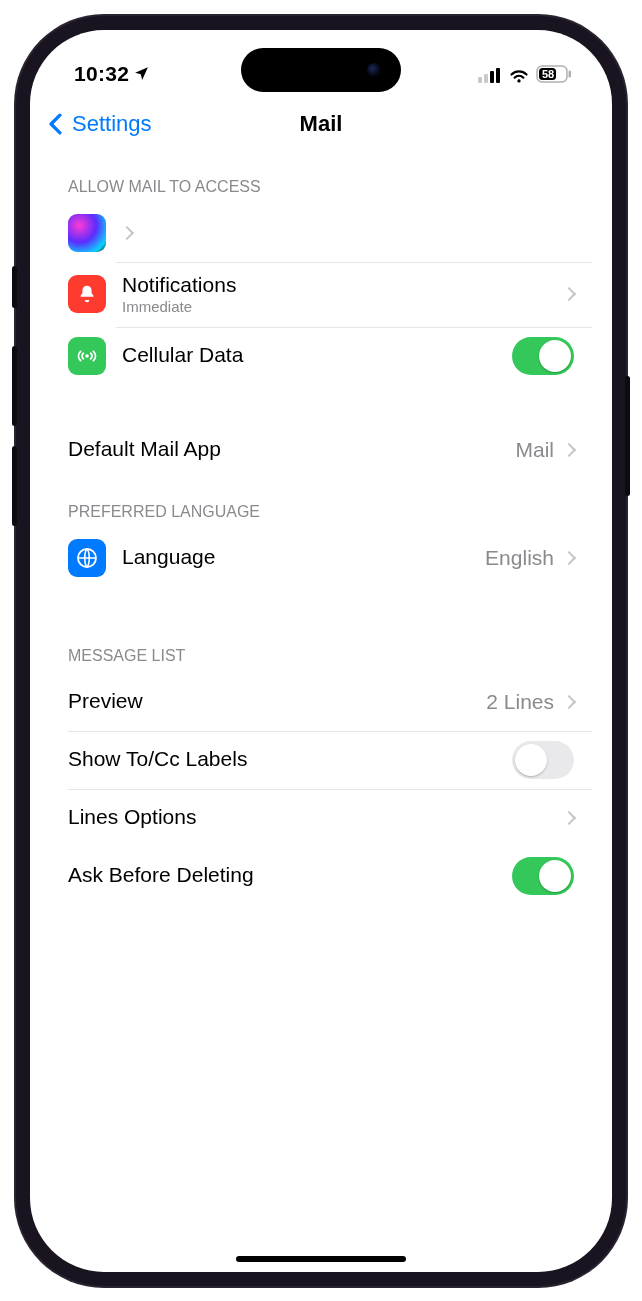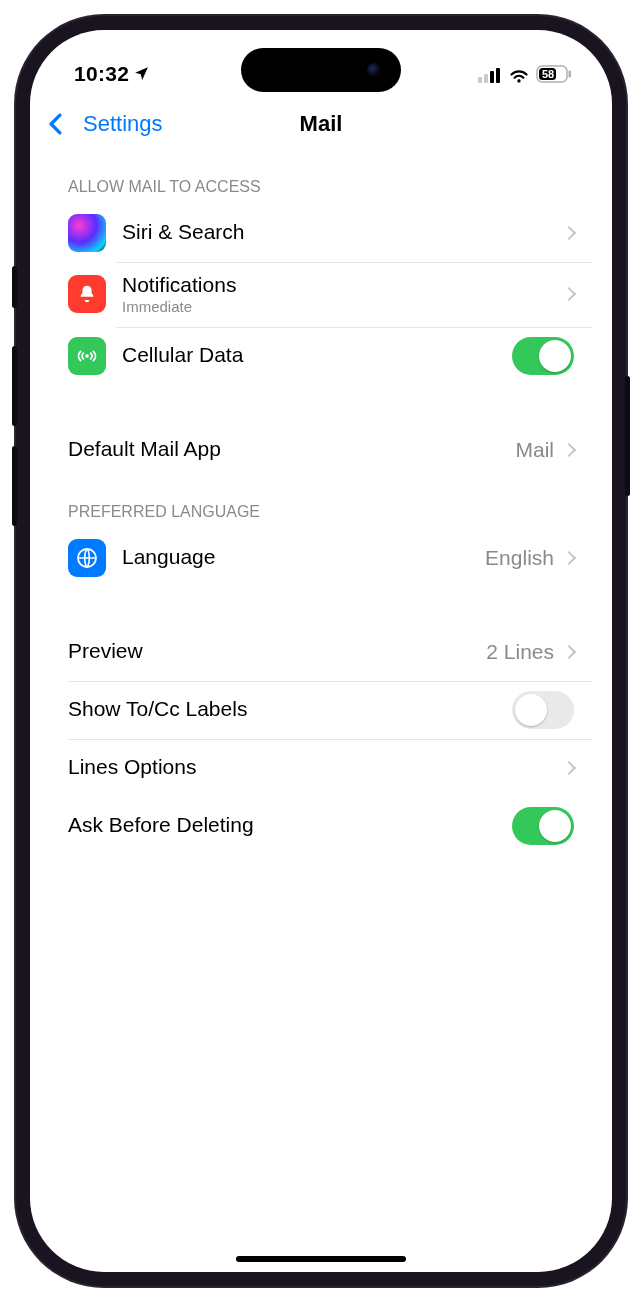--- a/index.html
+++ b/index.html
@@ -89,21 +89,21 @@
     position: relative;
     margin-bottom: 6px;
   }
   .back {
     position: absolute;
     left: 18px;
     display: flex;
     align-items: center;
     color: #007aff;
     font-size: 22px;
-    gap: 20px;
+    gap: 9px;
   }
   .title {
     font-size: 22px;
     font-weight: 600;
     color: #000;
   }
   .content {
     padding: 0 20px 40px 20px;
   }
   .group-header {
@@ -254,21 +254,20 @@
       </div>
       <div class="title">Mail</div>
     </div>
 
     <div class="content">
 
       <div class="group-header">ALLOW MAIL TO ACCESS</div>
       <div class="group">
         <div class="row">
           <div class="row-icon ic-siri"></div>
-          <div class="row-label">Siri &amp; Search</div>
           <div class="chevron"></div>
         </div>
         <div class="row">
           <div class="row-icon ic-notif">
             <svg width="22" height="22" viewBox="0 0 24 24">
                 <path fill="#fff" d="M12 3a5 5 0 0 0-5 5v3l-2 3v1h14v-1l-2-3V8a5 5 0 0 0-5-5zm0 18a2.5 2.5 0 0 0 2.5-2.5h-5A2.5 2.5 0 0 0 12 21z"></path>
               </svg>
           </div>
           <div class="row-label">
             <span>Notifications</span>
@@ -309,20 +308,21 @@
               </svg>
           </div>
           <div class="row-label">Language</div>
           <div class="row-value">English</div>
           <div class="chevron"></div>
         </div>
       </div>
 
       <div style="height:36px"></div>
 
+      <div class="group-header">MESSAGE LIST</div>
       <div class="group">
         <div class="row no-icon">
           <div class="row-label">Preview</div>
           <div class="row-value">2 Lines</div>
           <div class="chevron"></div>
         </div>
         <div class="row no-icon">
           <div class="row-label">Show To/Cc Labels</div>
           <div class="toggle off">
               <div class="knob"></div>

